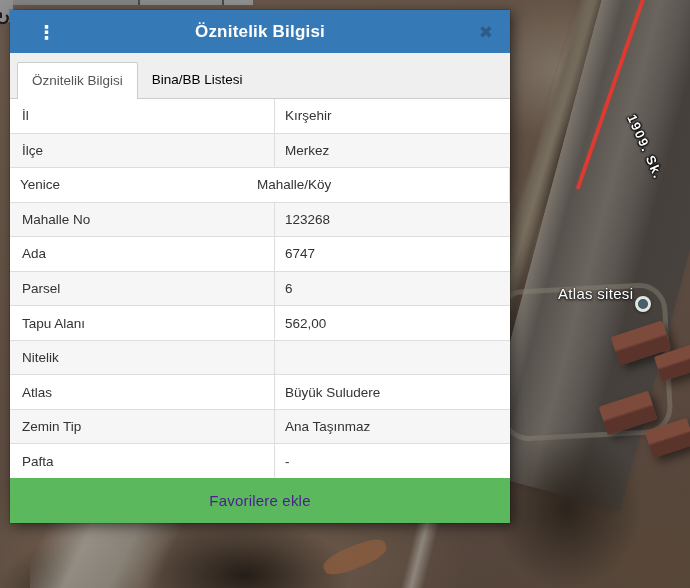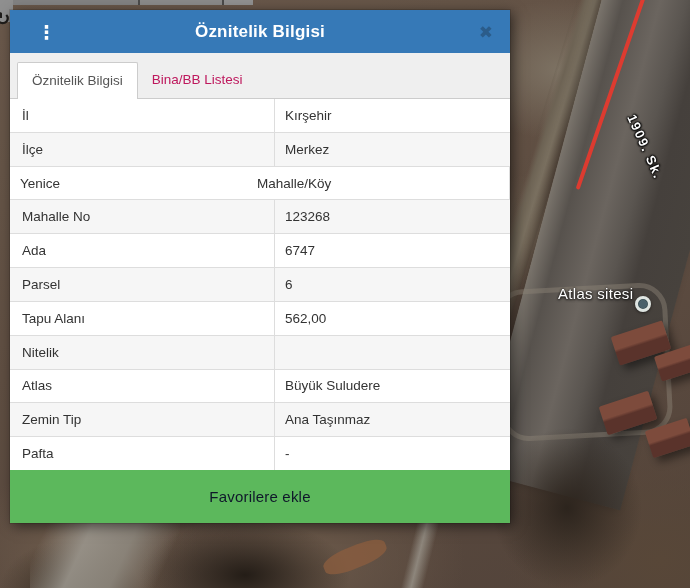--- a/index.html
+++ b/index.html
@@ -75,31 +75,31 @@
   .title{position:absolute;left:0;right:0;top:50%;transform:translateY(-52%);
     text-align:center;color:#fff;font-size:17px;font-weight:bold;letter-spacing:.2px;}
   .close{position:absolute;right:12px;top:50%;transform:translateY(-50%);
     color:#2b5c8a;font-size:17px;font-weight:bold;cursor:pointer;padding:3px 5px;line-height:1;}
 
   .tabbar{height:46px;flex:0 0 auto;background:#efefef;border-bottom:1px solid #ccc;
     display:flex;align-items:flex-end;padding-left:7px;}
   .tab{padding:10px 14px 11px 14px;font-size:13.5px;cursor:pointer;white-space:nowrap;}
   .tab.active{background:#fff;border:1px solid #ccc;border-bottom:none;margin-bottom:-1px;
     color:#555;border-radius:2px 2px 0 0;position:relative;z-index:1;}
-  .tab.link{color:#be185d;}
+  .tab.link{color:#000000;}
 
   .attr-table{flex:1 1 auto;display:flex;flex-direction:column;background:#fff;}
   .row{flex:1;display:flex;border-bottom:1px solid #ddd;font-size:13.5px;color:#333;min-height:0;}
   .row:last-child{border-bottom:none;text-align:right;}
   .row:nth-child(even){background:#f6f6f6;}
   .cell{display:flex;align-items:center;}
   .cell.lbl{width:265px;padding-left:12px;border-right:1px solid #ddd;}
   .cell.val{flex:1;padding-left:10px;}
 
-  .fav{height:53px;flex:0 0 auto;background:#5cb85c;color:#0f172a;display:flex;
+  .fav{height:45px;flex:0 0 auto;background:#5cb85c;color:#4c1d95;display:flex;
     align-items:center;justify-content:center;font-size:15px;cursor:pointer;letter-spacing:.2px;}
 </style>
 </head>
 <body>
 
 <div class="stage">
 
   <div class="map">
     <div class="dirt-road"></div>
     <div class="highway"></div>

